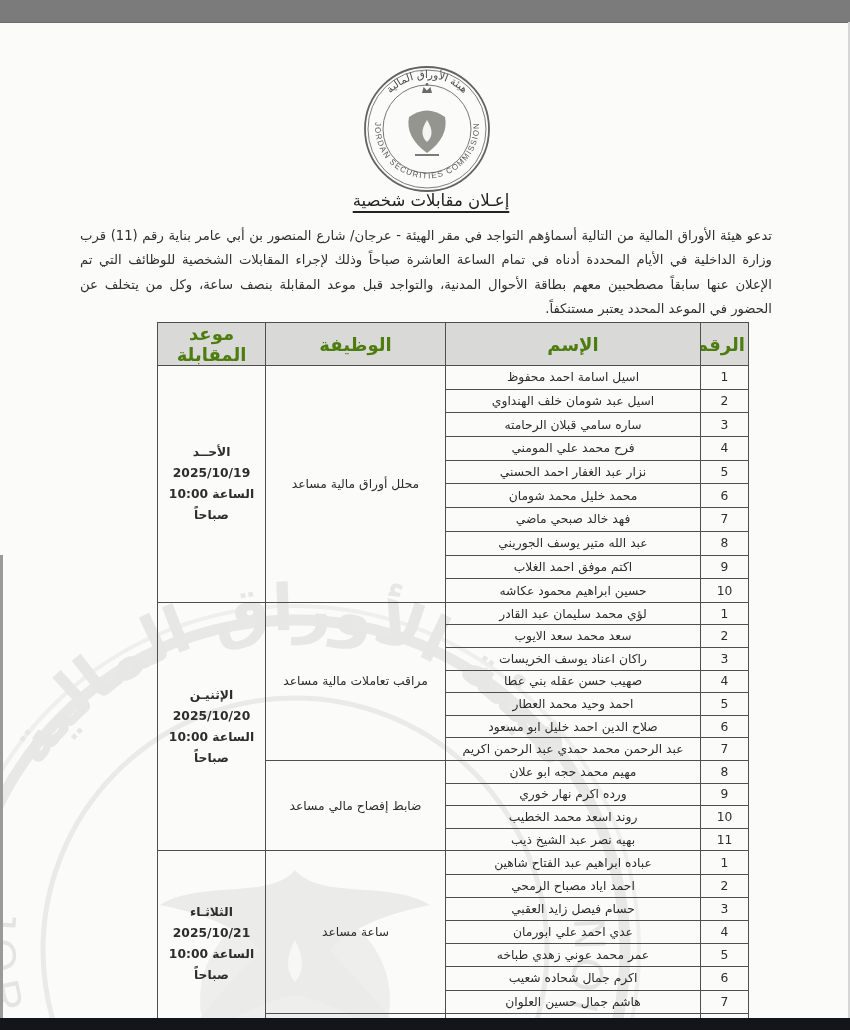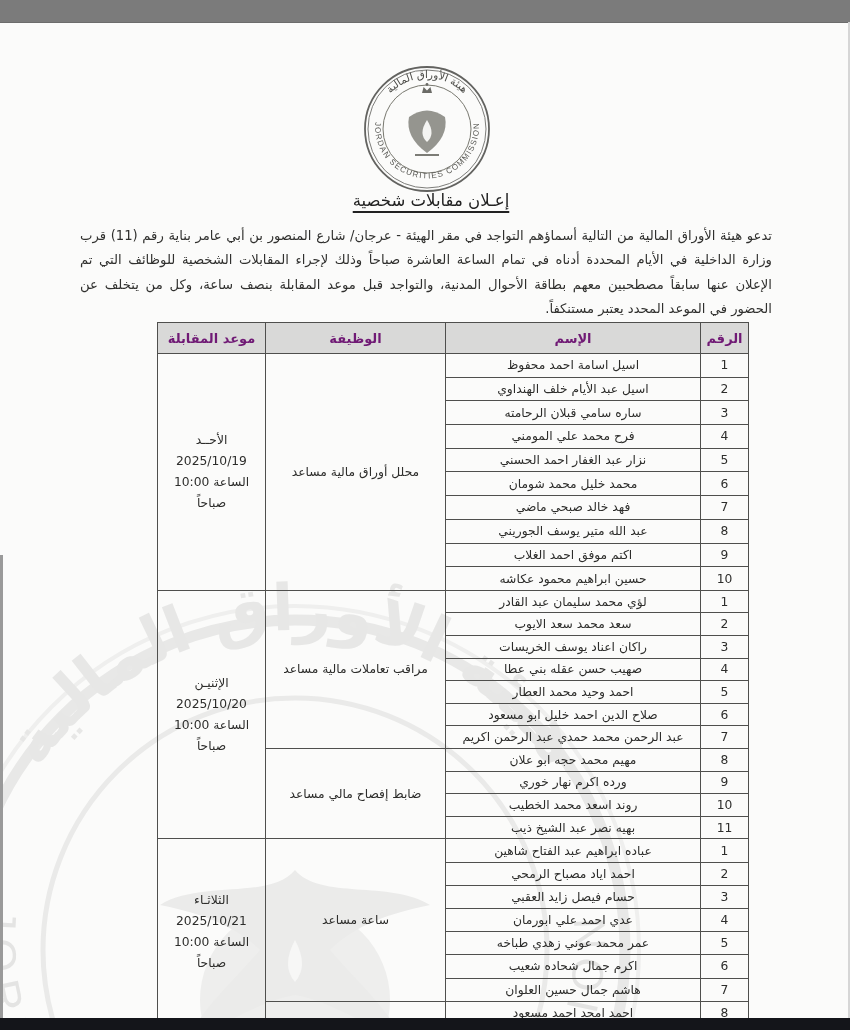--- a/index.html
+++ b/index.html
@@ -21,26 +21,26 @@
     font-size:16.5px;font-weight:normal;color:#222;
     text-decoration:underline;text-decoration-thickness:1.5px;text-underline-offset:5px;}
 
   .intro{position:absolute;left:80px;top:224px;width:692px;margin:0;direction:rtl;
     text-align:justify;font-size:13.2px;line-height:24.4px;color:#30302e;}
 
   .table-wrap{position:absolute;left:157px;top:322px;width:591px;}
   table.iv{border-collapse:collapse;width:591px;table-layout:fixed;direction:rtl;background:transparent;}
   table.iv th,table.iv td{border:1px solid #4f4f4d;text-align:center;vertical-align:middle;
     padding:0 3px;color:#2d2d2b;overflow:hidden;}
-  table.iv th{height:30px;background:#d9d9d8;font-size:13px;font-weight:bold;color:#701a75;}
+  table.iv th{height:30px;background:#d9d9d8;font-size:18px;font-weight:bold;color:#4d7c0f;}
   table.iv td{font-size:12.3px;background:transparent;}
   td.num{font-size:12px;}
   td.pos{font-size:12.4px;}
   td.date{font-size:12.3px;}
-  .date-line{line-height:21px;}
+  .date-line{line-height:21px;font-weight:bold;}
   .date-num{direction:ltr;unicode-bidi:embed;}
 </style>
 </head>
 <body>
 
 <div class="page">
 
   <svg class="watermark" width="850" height="1030" viewBox="0 0 850 1030" aria-hidden="true">
     <defs>
       <path id="wmBottom" d="M 5,830 A 310,310 0 1 0 585,830" fill="none"></path>
@@ -113,21 +113,21 @@
               <td class="name">اسيل اسامة احمد محفوظ</td>
               <td class="pos" rowspan="10">محلل أوراق مالية مساعد</td>
               <td rowspan="10" class="date">
                 <div class="date-line">الأحــد</div>
                 <div class="date-line date-num">2025/10/19</div>
                 <div class="date-line">الساعة 10:00 صباحاً</div>
               </td>
             </tr>
             <tr style="height: 23.7px;">
               <td class="num">2</td>
-              <td class="name">اسيل عبد الأيام خلف الهنداوي</td>
+              <td class="name">اسيل عبد شومان خلف الهنداوي</td>
             </tr>
             <tr style="height: 23.7px;">
               <td class="num">3</td>
               <td class="name">ساره سامي قبلان الرحامته</td>
             </tr>
             <tr style="height: 23.7px;">
               <td class="num">4</td>
               <td class="name">فرح محمد علي المومني</td>
             </tr>
             <tr style="height: 23.7px;">

